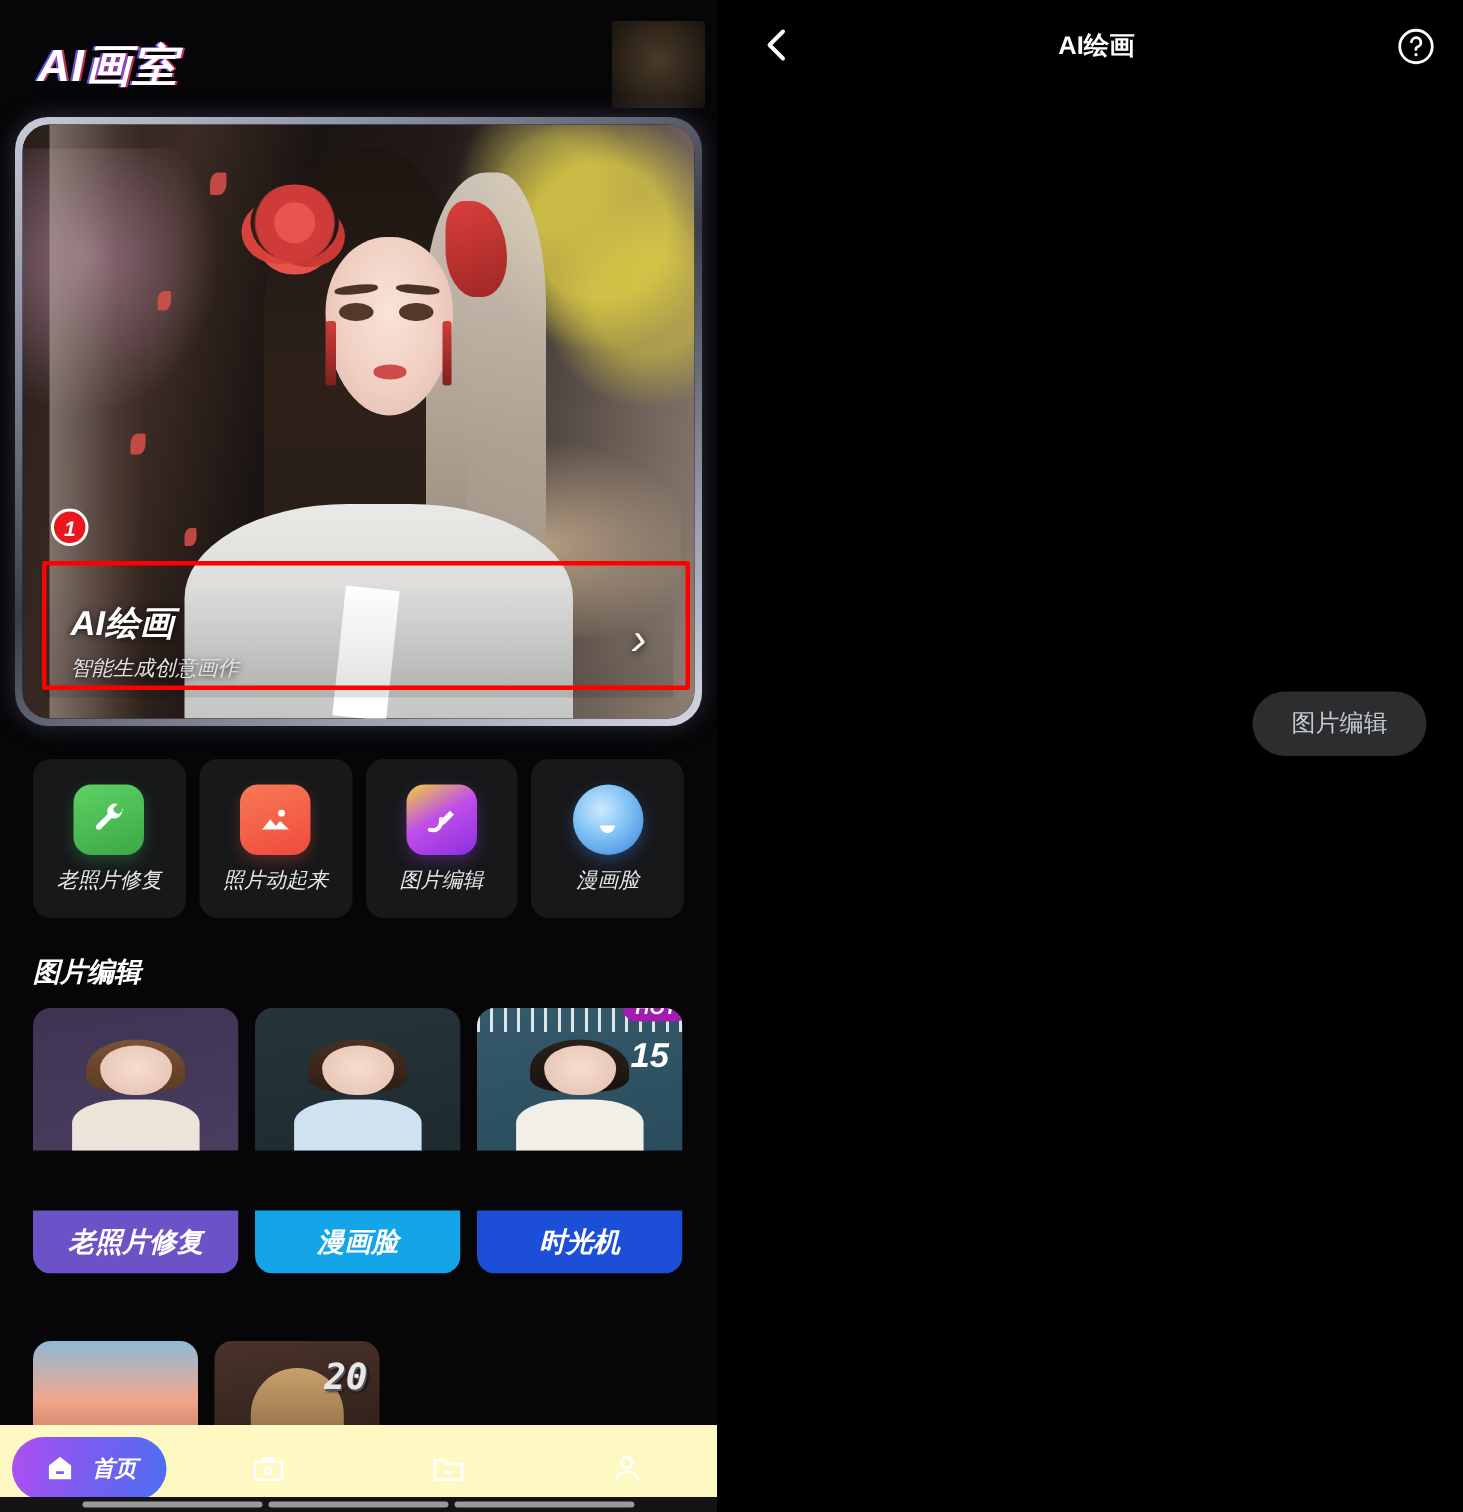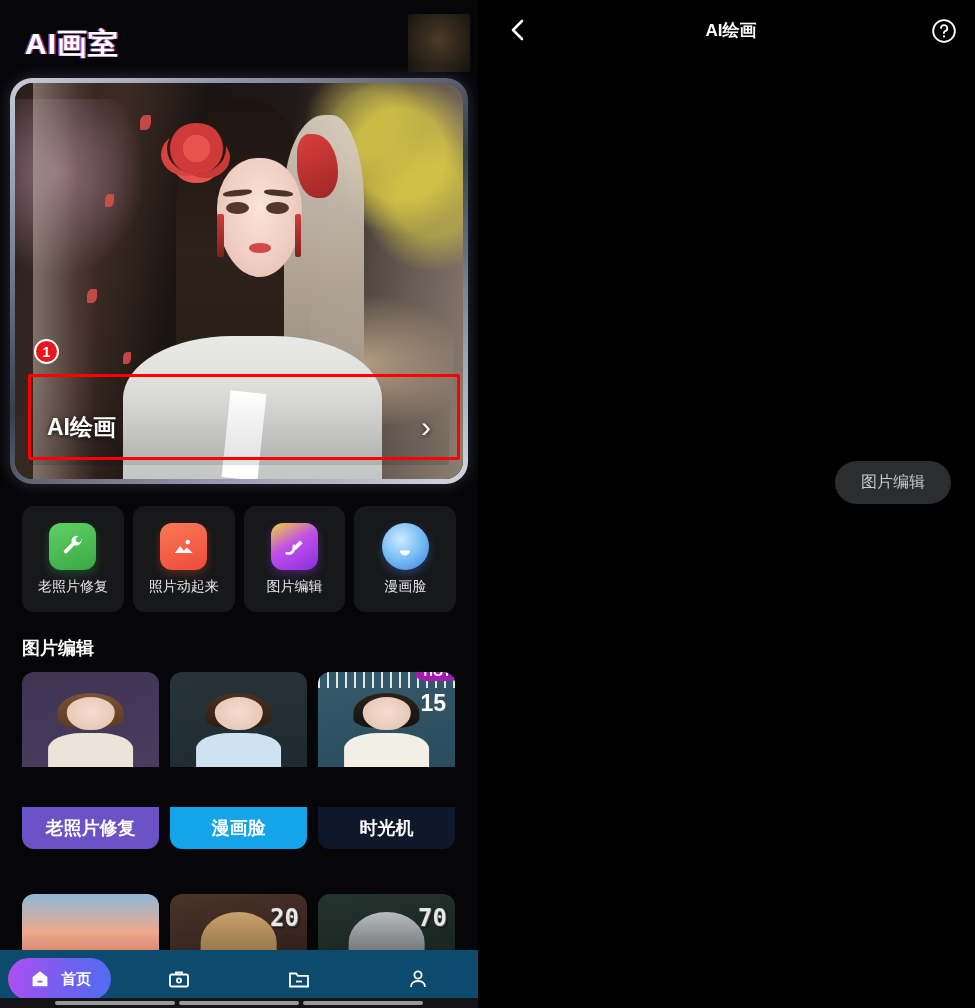--- a/index.html
+++ b/index.html
@@ -10,20 +10,21 @@
     overflow: hidden;
   }
   .screen { position: relative; width: 975px; height: 1008px; display: flex; background:#000; }
 
   
   .left-panel {
     position: relative;
     width: 478px; height: 1008px;
     background: #060608;
     overflow: hidden;
+    font-style: italic;
   }
   .divider-gap { width: 9px; height: 1008px; background:#000; }
 
   .app-title {
     position: absolute; left: 25px; top: 24px;
     font-size: 30px; font-weight: bold; color: #ffffff;
     letter-spacing: 1px;
     text-shadow: -1.5px 0 rgba(120,90,255,.85), 1.5px 0 rgba(255,60,120,.75);
   }
   .corner-thumb {
@@ -191,42 +192,42 @@
   .p-hair-b { background: linear-gradient(180deg,#4a3122,#2e1d13); }
   .p-hair-c { background: linear-gradient(180deg,#2b2219,#171210); }
   .p-body { position:absolute; left:50%; transform:translateX(-50%); bottom:0; width:100%; height:46%;
     border-radius: 40% 40% 0 0 / 46% 46% 0 0; }
   .p-body-a { background:#ece4d8; } .p-body-b { background:#cfe2f1; } .p-body-c { background:#f2efe6; }
   .tc-label {
     position:absolute; left:0; right:0; bottom:0; height:42px;
     display:flex; align-items:center; justify-content:center;
     font-size:18px; font-weight:bold; color:#fff;
   }
-  .lb-purple { background:#6b53c7; } .lb-cyan { background:#13a5e8; } .lb-blue { background:#0f172a; }
+  .lb-purple { background:#6b53c7; } .lb-cyan { background:#13a5e8; } .lb-blue { background:#1d4ed8; }
   .hot-tag {
     position:absolute; right:-5px; top:-10px;
     background:#a21caf; color:#fff; font-size:13px; font-weight:bold;
     padding:2px 9px; border-radius:10px; z-index:5;
   }
 
   .trend-row2 { position:absolute; left:22px; top:894px; display:flex; gap:11px; }
-  .trend-card2 { width:137px; height:70px; border-radius:12px 12px 0 0; overflow:hidden; position:relative; }
+  .trend-card2 { width:110px; height:70px; border-radius:12px 12px 0 0; overflow:hidden; position:relative; }
   .t2a { background: linear-gradient(180deg,#8fb9d8 0%, #f0a88c 55%, #c9765f 100%); }
   .t2b { background: linear-gradient(170deg,#4a332a,#2d1f19); }
   .t2c { background: linear-gradient(170deg,#24342f,#16221e); }
   .t2-num { position:absolute; right:8px; top:10px; font-size:24px; font-weight:bold;
     color:#e8e8e8; text-shadow:1px 1px 0 #555, 2px 2px 2px rgba(0,0,0,.6); font-family:"DejaVu Sans Mono", monospace; }
   .t2-hair { position:absolute; left:50%; transform:translateX(-50%); bottom:0; width:56%; height:74%;
     border-radius:50% 50% 30% 30%/60% 60% 20% 20%; }
   .t2-hair-b { background: linear-gradient(180deg,#c9a06a,#8a6a45); }
   .t2-hair-c { background: linear-gradient(180deg,#b9bcbe,#5e6265); }
 
   .bottom-nav {
     position:absolute; left:0; bottom:0; width:478px; height:58px;
-    background:#0c4a6e;
+    background:#fef9c3;
     display:flex; align-items:center;
   }
   .nav-item { flex:1; display:flex; align-items:center; justify-content:center; }
   .nav-pill {
     display:flex; align-items:center; gap:9px;
     padding: 9px 20px; border-radius: 22px;
     background: linear-gradient(100deg,#b14ef2 0%, #7b5cf0 45%, #4e6ef2 100%);
   }
   .nav-pill-label { font-size:15px; color:#fff; font-weight:600; }
   .nav-ico { width:24px; height:24px; display:block; }
@@ -284,20 +285,21 @@
           <div class="h-earring l"></div>
             <div class="h-earring r"></div>
           <div class="petal" style="left:28%;top:8%;width:11px;height:15px;"></div>
           <div class="petal" style="left:20%;top:28%;width:9px;height:13px;"></div>
           <div class="petal" style="left:16%;top:52%;width:10px;height:14px;"></div>
           <div class="petal" style="left:24%;top:68%;width:8px;height:12px;"></div>
         </div>
         <div class="hero-cta">
           <div class="hero-cta-texts">
             <div class="hero-cta-title">AI绘画</div>
+            <div class="hero-cta-sub">智能生成创意画作</div>
           </div>
           <div class="hero-chevron">›</div>
         </div>
       </div>
     </div>
     <div class="hl-box hl-1"></div>
     <div class="badge badge-1">1</div>
 
     <div class="icon-grid">
 
@@ -380,24 +382,20 @@
         <div class="tc-label lb-blue">时光机</div>
       </div>
     </div>
 
     <div class="trend-row2">
       <div class="trend-card2 t2a"></div>
       <div class="trend-card2 t2b">
         <div class="t2-hair t2-hair-b"></div>
         <div class="t2-num">20</div>
       </div>
-      <div class="trend-card2 t2c">
-        <div class="t2-hair t2-hair-c"></div>
-        <div class="t2-num">70</div>
-      </div>
     </div>
 
     <div class="bottom-nav">
       <div class="nav-item">
         <div class="nav-pill">
           <span>
             <svg class="nav-ico" viewBox="0 0 24 24" fill="#fff">
               <path d="M12 4.2 4.6 10v9.2h14.8V10L12 4.2zm-2.6 9.6h5.2v1.8H9.4v-1.8z"></path>
             </svg>
           </span>

